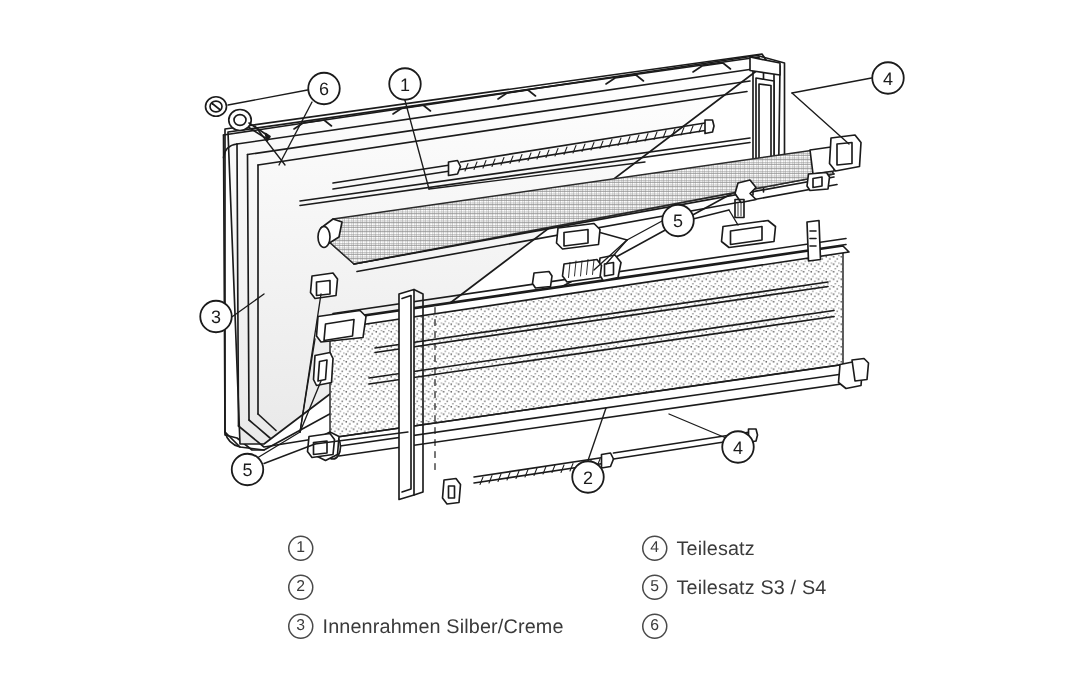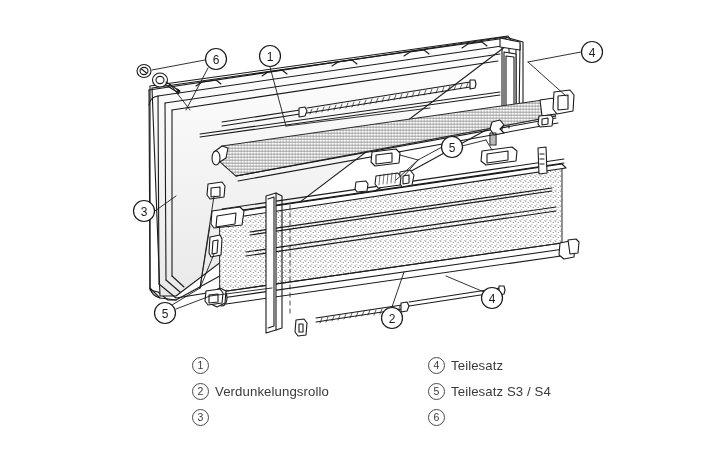--- a/index.html
+++ b/index.html
@@ -315,24 +315,24 @@
   </svg>
 
   <div id="legend">
 
     <div class="legend-col left">
       <div class="legend-row">
         <span class="legend-num">1</span>
       </div>
       <div class="legend-row">
         <span class="legend-num">2</span>
-        <span class="legend-txt">Verdunkelungsrollo</span>
       </div>
       <div class="legend-row">
         <span class="legend-num">3</span>
+        <span class="legend-txt">Innenrahmen Silber/Creme</span>
       </div>
     </div>
 
     <div class="legend-col right">
       <div class="legend-row">
         <span class="legend-num">4</span>
         <span class="legend-txt">Teilesatz</span>
       </div>
       <div class="legend-row">
         <span class="legend-num">5</span>

